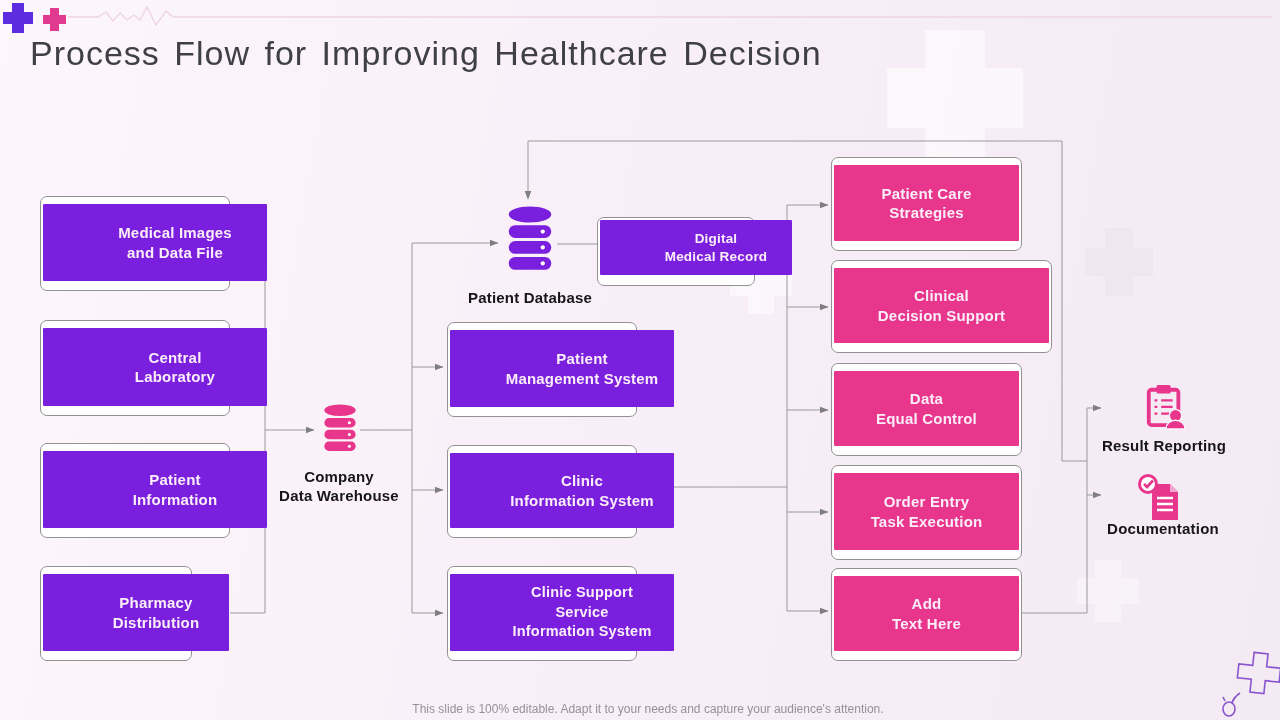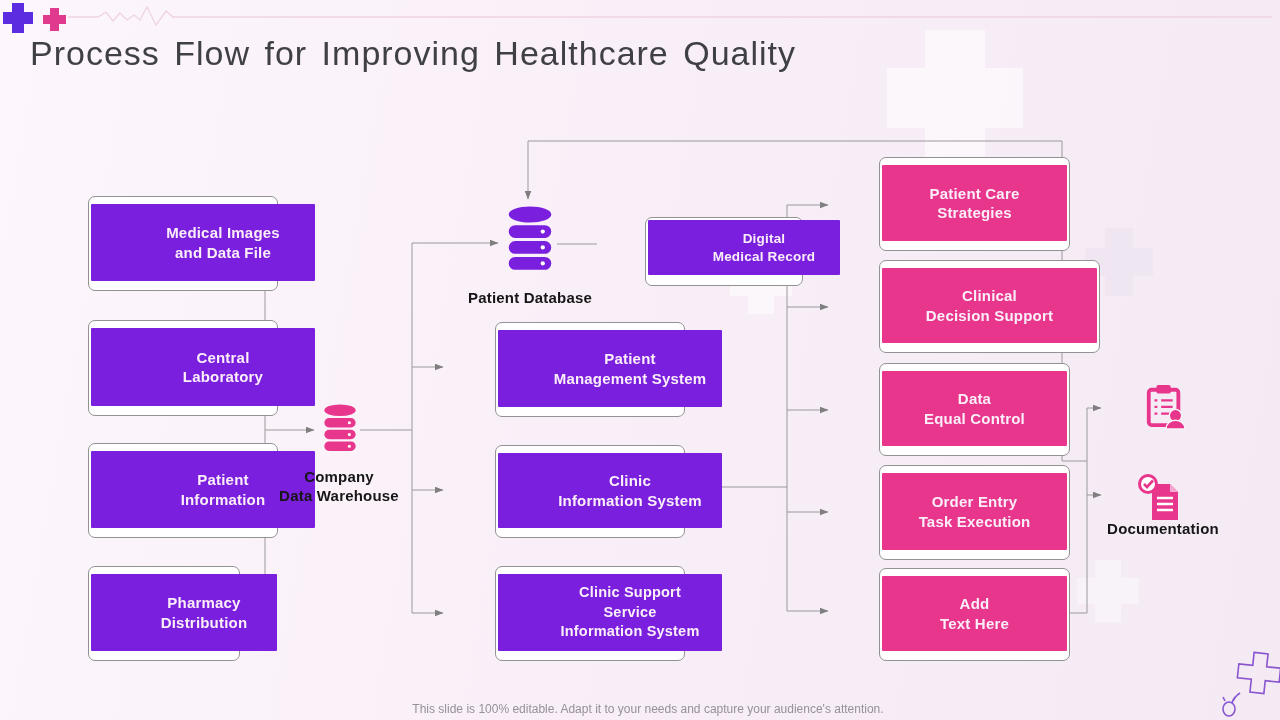--- a/index.html
+++ b/index.html
@@ -17,21 +17,21 @@
     font-size:34px;font-weight:400;color:#3f3f46;
     letter-spacing:1px;word-spacing:4px;white-space:nowrap;
   }
   .subtitle{
     position:absolute;left:30px;top:91px;margin:0;
     font-size:11.5px;color:#82828a;letter-spacing:.2px;
   }
   
   .node{
     position:absolute;background:#ffffff;border:1px solid #929292;
-    border-radius:7px;padding:7px 2px 9px;box-sizing:border-box;margin-left:48px;
+    border-radius:7px;padding:7px 2px 9px;box-sizing:border-box;
   }
   .node .fill{width:100%;height:100%;display:flex;align-items:center;justify-content:center;border-radius:1px;}
   .purple .fill{background:#7a1fdd;padding-left:40px;}
   .pink .fill{background:#e7368b;}
   .node .label{
     color:#fbeef9;font-weight:bold;font-size:15px;line-height:1.3;
     text-align:center;white-space:pre-line;letter-spacing:.2px;
   }
   .dmr{padding:2px 2px 10px;}
   .dmr .label{font-size:13.5px;}
@@ -56,21 +56,21 @@
     <path d="M748,252 h26 v18 h18 v26 h-18 v18 h-26 v-18 h-18 v-26 h18 z" fill="#ffffff" opacity="0.5"></path>
     <path d="M1095,560 h26 v18 h18 v26 h-18 v18 h-26 v-18 h-18 v-26 h18 z" fill="#ffffff" opacity="0.4"></path>
   </svg>
 
   <svg class="abs" style="left:0;top:0;width:1280px;height:40px">
     <path d="M12,3 h12 v9 h9 v12 h-9 v9 h-12 v-9 h-9 v-12 h9 z" fill="#5c2ce0"></path>
     <path d="M50,8 h9 v7 h7 v9 h-7 v7 h-9 v-7 h-7 v-9 h7 z" fill="#df3a8e"></path>
     <polyline points="68,17 98,17 106,12 113,21 120,13 127,20 134,15 140,20 147,7 156,25 166,11 173,17 1272,17" fill="none" stroke="#eed3e4" stroke-width="1.3"></polyline>
   </svg>
 
-  <h1 class="title">Process Flow for Improving Healthcare Quality</h1>
+  <h1 class="title">Process Flow for Improving Healthcare Decision</h1>
 
   <svg class="connectors" width="1280" height="720">
     <defs>
       <marker id="arr" markerWidth="9" markerHeight="7" refX="8.5" refY="3.5" orient="auto">
         <path d="M0,0 L9,3.5 L0,7 z" fill="#7f7f7f"></path>
       </marker>
     </defs>
     <g stroke="#9a9a9a" fill="none" stroke-width="1">
       <path d="M230,243 H265"></path>
       <path d="M230,367 H265"></path>
@@ -205,20 +205,21 @@
       </div>
   </div>
 
   <svg style="left:1144px;top:383px;width:42px;height:46px" viewBox="0 0 44 48">
     <rect x="5" y="7" width="31" height="37" rx="3" fill="none" stroke="#e7368b" stroke-width="4"></rect>
     <rect x="13" y="2" width="15" height="9" rx="2" fill="#e7368b"></rect>
     <path d="M11,18 h3 M18,18 h12 M11,25 h3 M18,25 h12 M11,32 h3 M18,32 h12" stroke="#e7368b" stroke-width="2.4"></path>
     <circle cx="33" cy="34" r="6.5" fill="#e7368b" stroke="#fdf4fb" stroke-width="1.5"></circle>
     <path d="M23,48 a10,9 0 0 1 20,0 z" fill="#e7368b" stroke="#fdf4fb" stroke-width="1.5"></path>
   </svg>
+  <div class="icon-label" style="left:1064px;top:437px;width:200px">Result Reporting</div>
 
   <svg style="left:1136px;top:474px;width:46px;height:48px" viewBox="0 0 46 48">
     <path d="M16,10 h18 l8,8 v28 h-26 z" fill="#e7368b"></path>
     <path d="M34,10 l8,8 h-8 z" fill="#f4a8d0"></path>
     <path d="M21,24 h16 M21,30 h16 M21,36 h16" stroke="#ffffff" stroke-width="2.5"></path>
     <circle cx="12" cy="10" r="8.5" fill="#ffffff" stroke="#e7368b" stroke-width="3"></circle>
     <path d="M8,10 l3,3 l6,-6.5" stroke="#e7368b" stroke-width="2.6" fill="none"></path>
   </svg>
   <div class="icon-label" style="left:1063px;top:520px;width:200px">Documentation</div>
 

